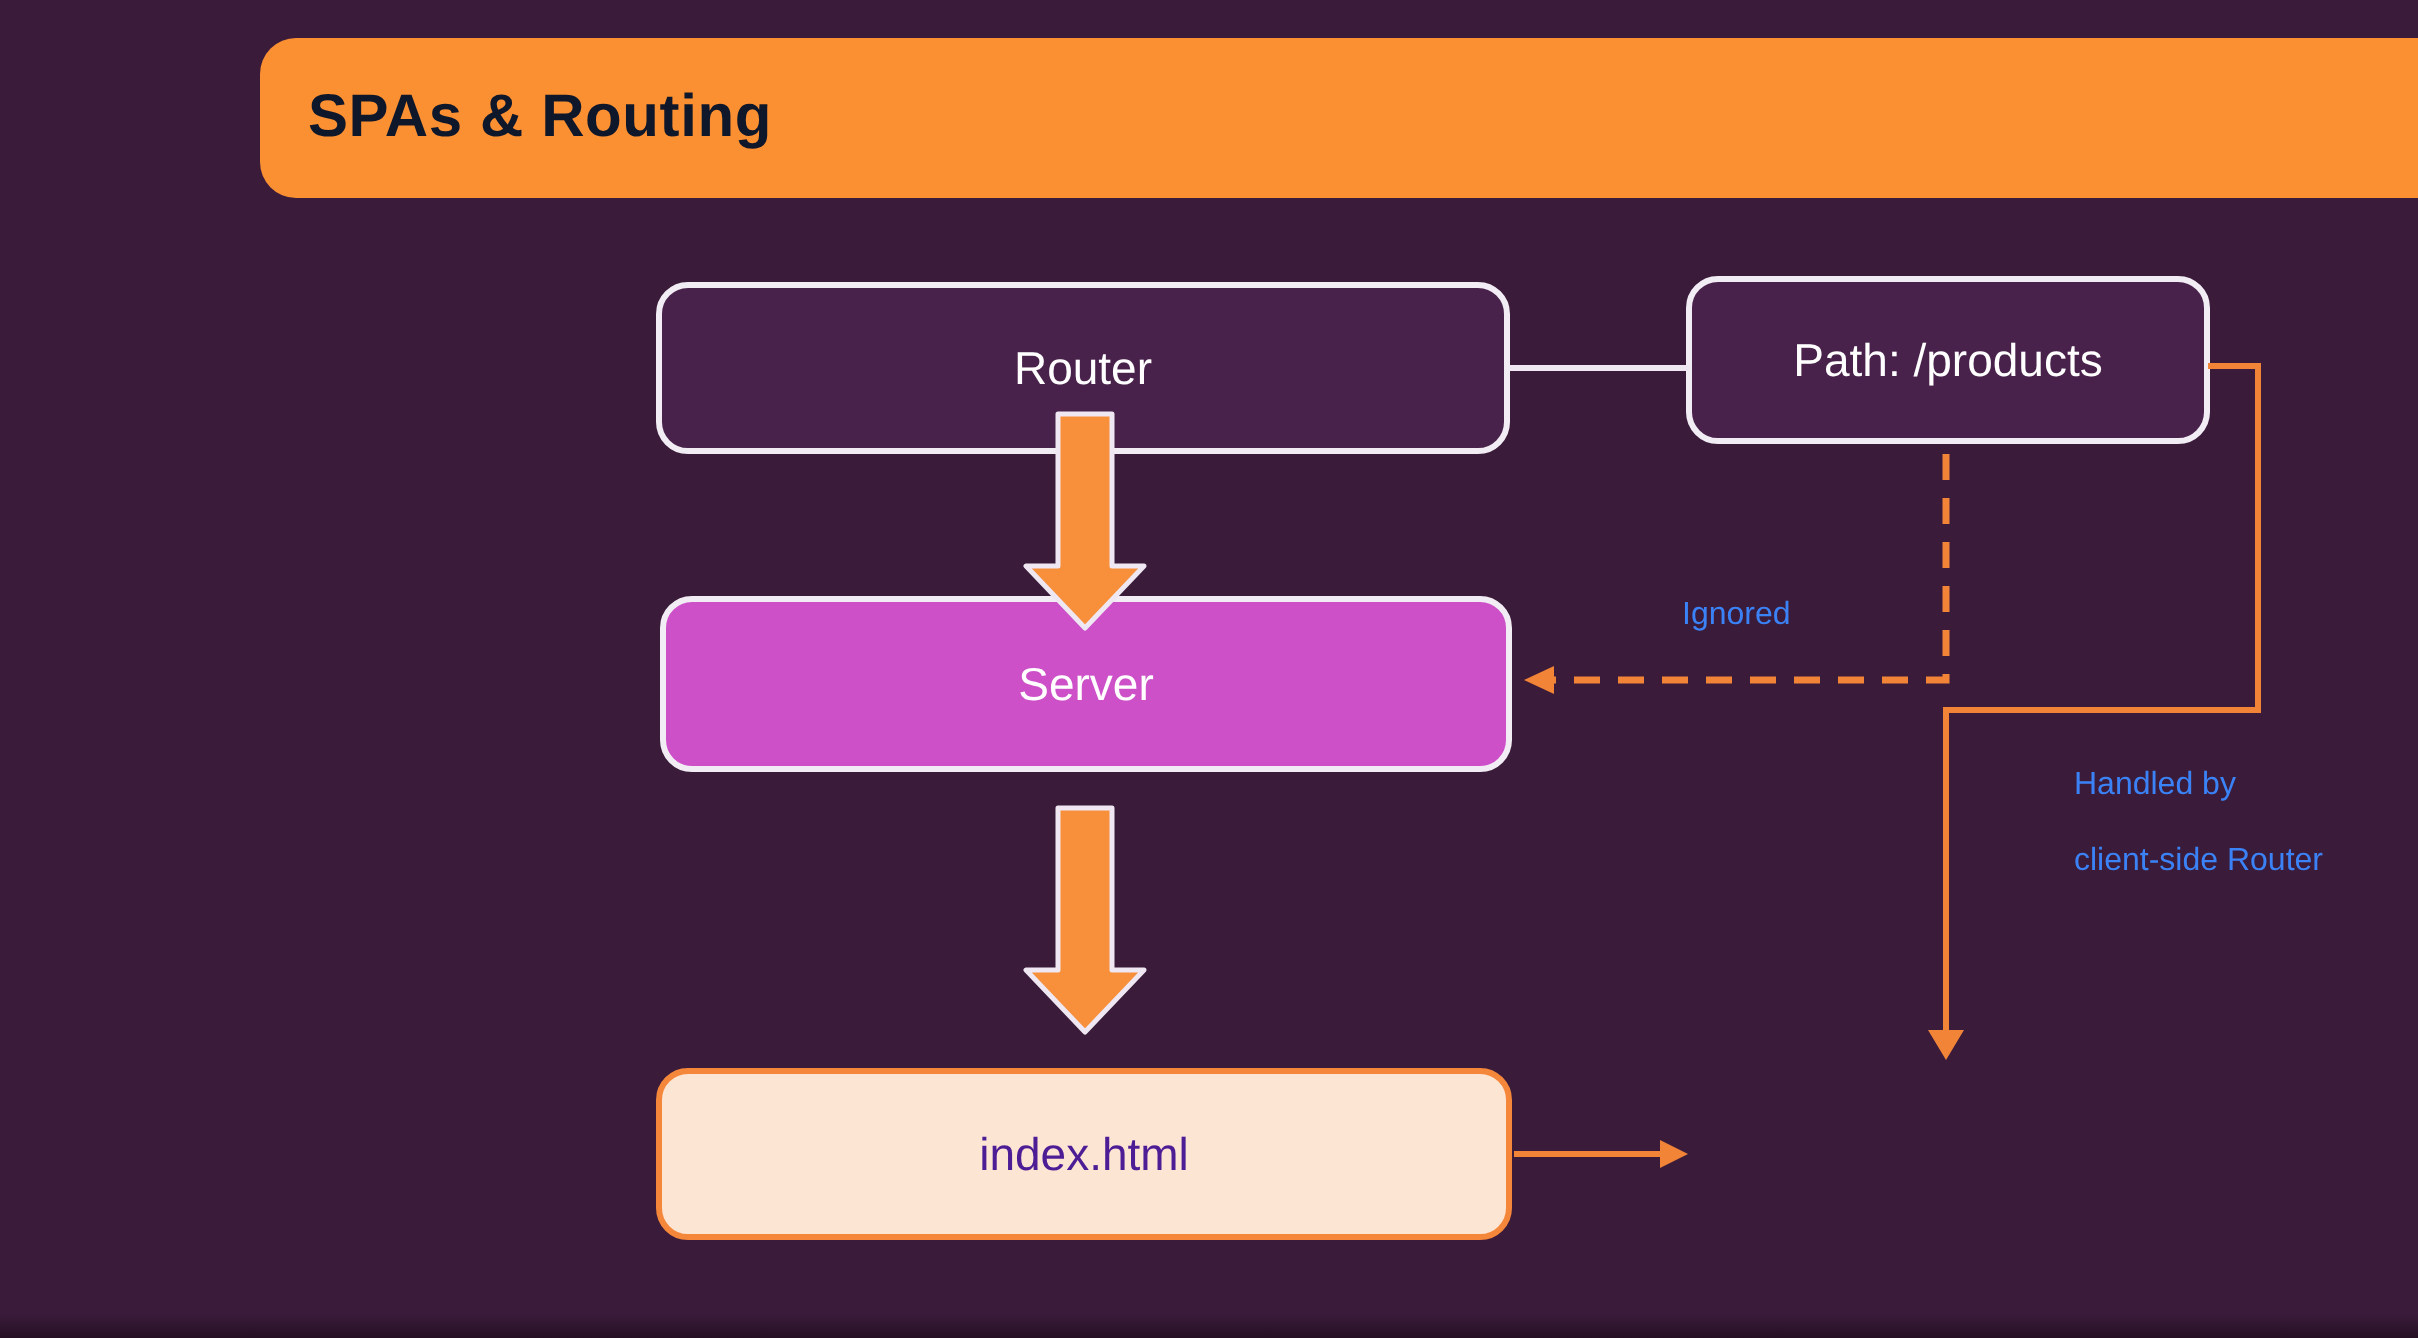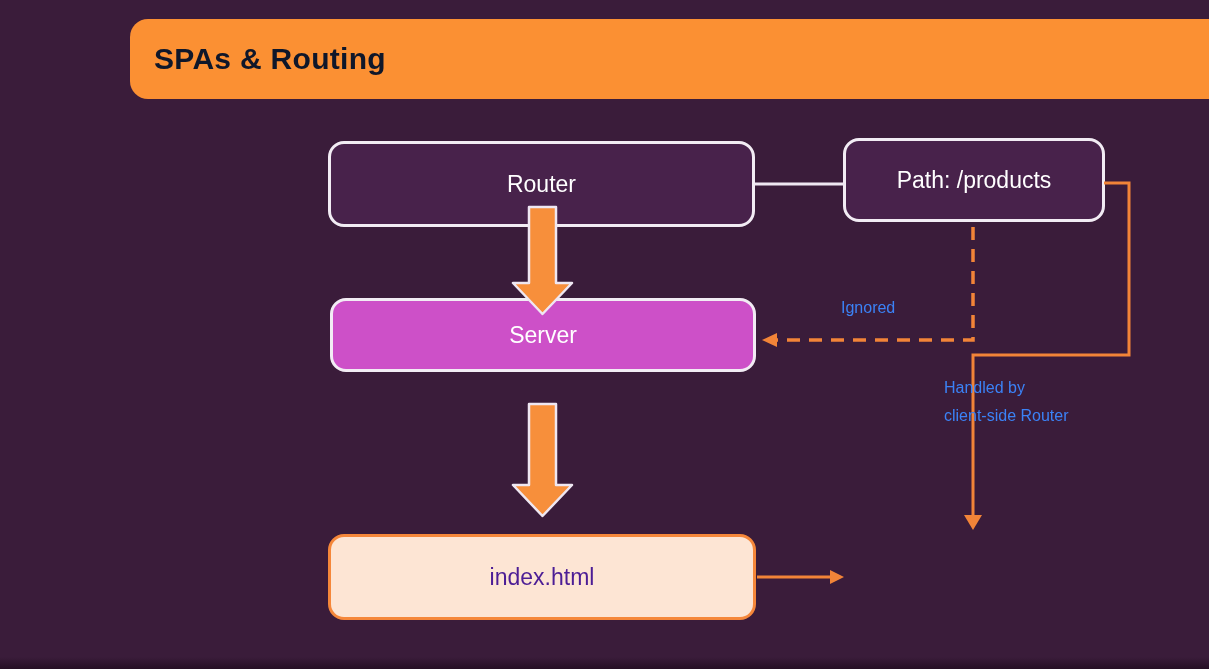--- a/index.html
+++ b/index.html
@@ -39,21 +39,21 @@
     z-index:2;
   }
   .node-dark{
     background:#48224b;
     border:3px solid #f2ecf4;
     color:#ffffff;
   }
   .node-request{left:328px;top:141px;width:427px;height:86px;}
   .node-path{left:843px;top:138px;width:262px;height:84px;}
   .node-server{
-    left:330px;top:298px;width:426px;height:74px;
+    left:330px;top:298px;width:426px;height:88px;
     background:#cd50c8;border:3px solid #f2ecf4;color:#ffffff;
   }
   .node-index{
     left:328px;top:534px;width:428px;height:86px;
     background:#fde5d4;border:3px solid #f5873a;color:#4c1d95;
   }
   .node-vue{
     left:842px;top:533px;width:261px;height:88px;
     background:#fa8f33;border:3px solid #f6f1f6;color:#ffffff;
   }
@@ -61,21 +61,21 @@
     position:absolute;left:0;top:0;width:1209px;height:669px;
     z-index:5;pointer-events:none;
   }
   .edge-label{
     position:absolute;
     color:#3b82f6;
     font-size:16px;
     z-index:6;
   }
   .label-ignored{left:841px;top:299px;}
-  .label-handled{left:944px;top:374px;width:128px;line-height:28px;}
+  .label-handled{left:1037px;top:374px;width:128px;line-height:38px;}
 </style>
 </head>
 <body>
 
 <div class="stage">
 
   <div class="header">
     <span class="title">SPAs &amp; Routing</span>
   </div>
 

